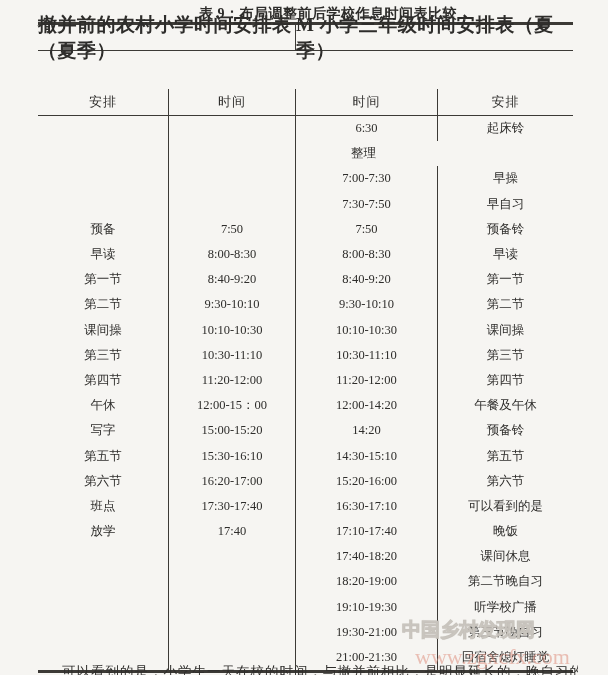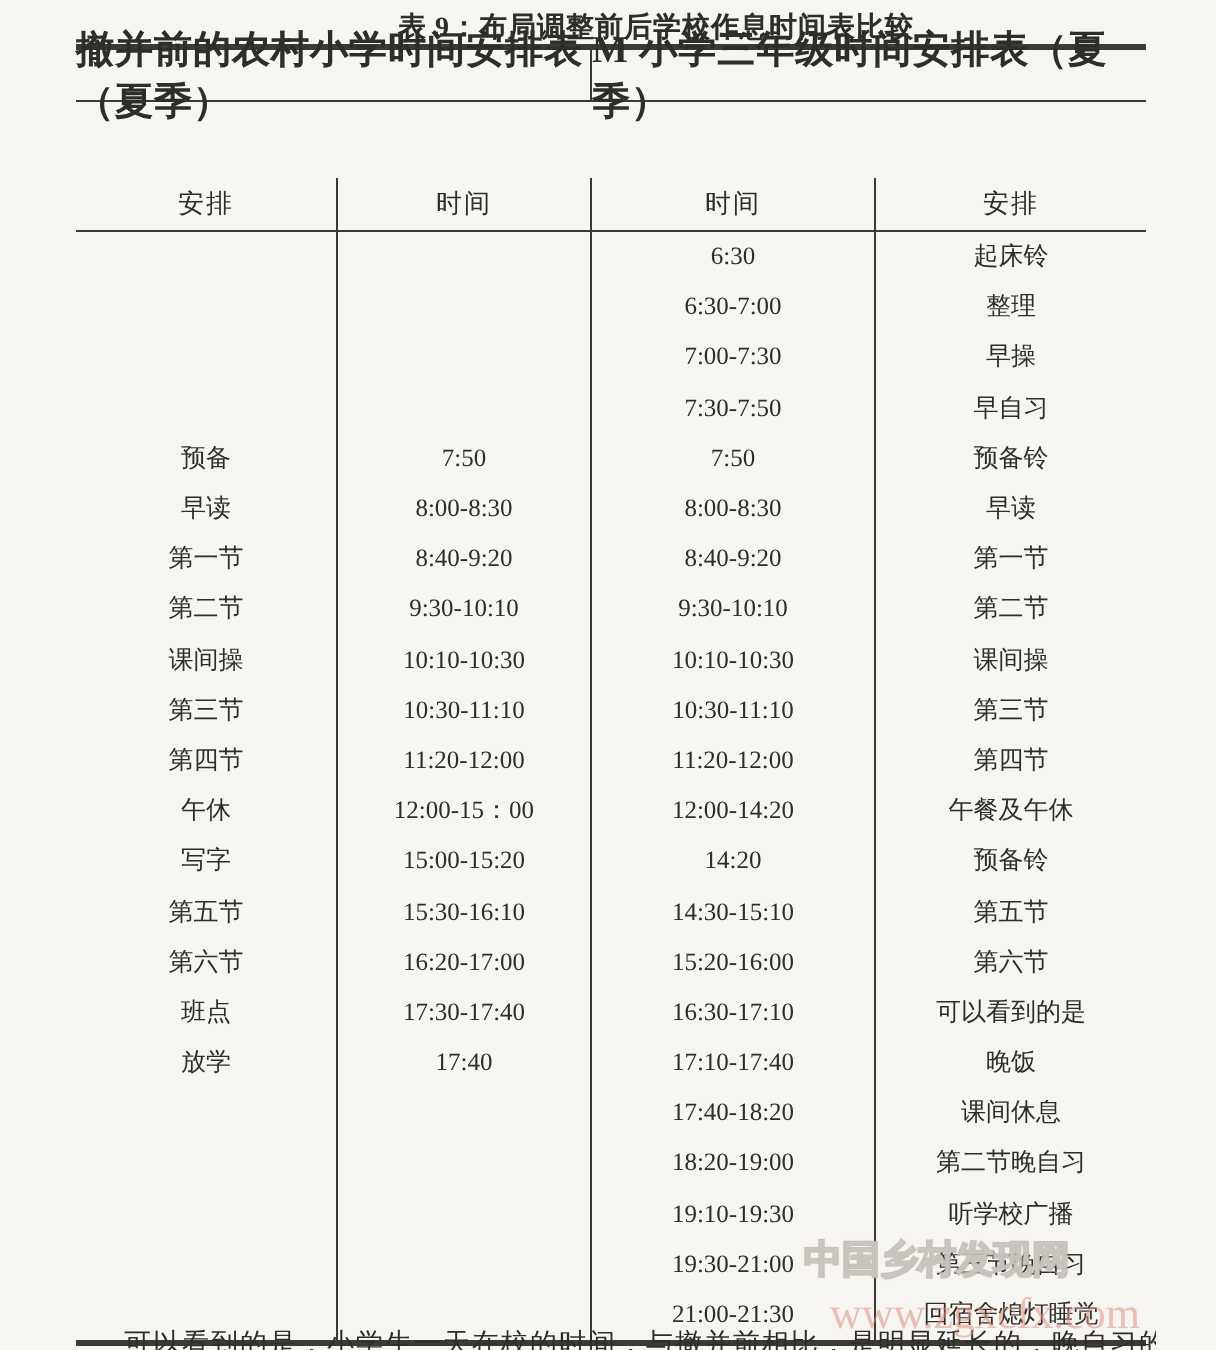--- a/index.html
+++ b/index.html
@@ -81,21 +81,20 @@
     <div>
         <div class="trow">
           <div class="cell c1"></div>
           <div class="cell c2"></div>
           <div class="cell c3">6:30</div>
           <div class="cell c4">起床铃</div>
         </div>
         <div class="trow">
           <div class="cell c1"></div>
           <div class="cell c2"></div>
-          <div class="cell c3">6:30-7:00</div>
           <div class="cell c4">整理</div>
         </div>
         <div class="trow">
           <div class="cell c1"></div>
           <div class="cell c2"></div>
           <div class="cell c3">7:00-7:30</div>
           <div class="cell c4">早操</div>
         </div>
         <div class="trow">
           <div class="cell c1"></div>

